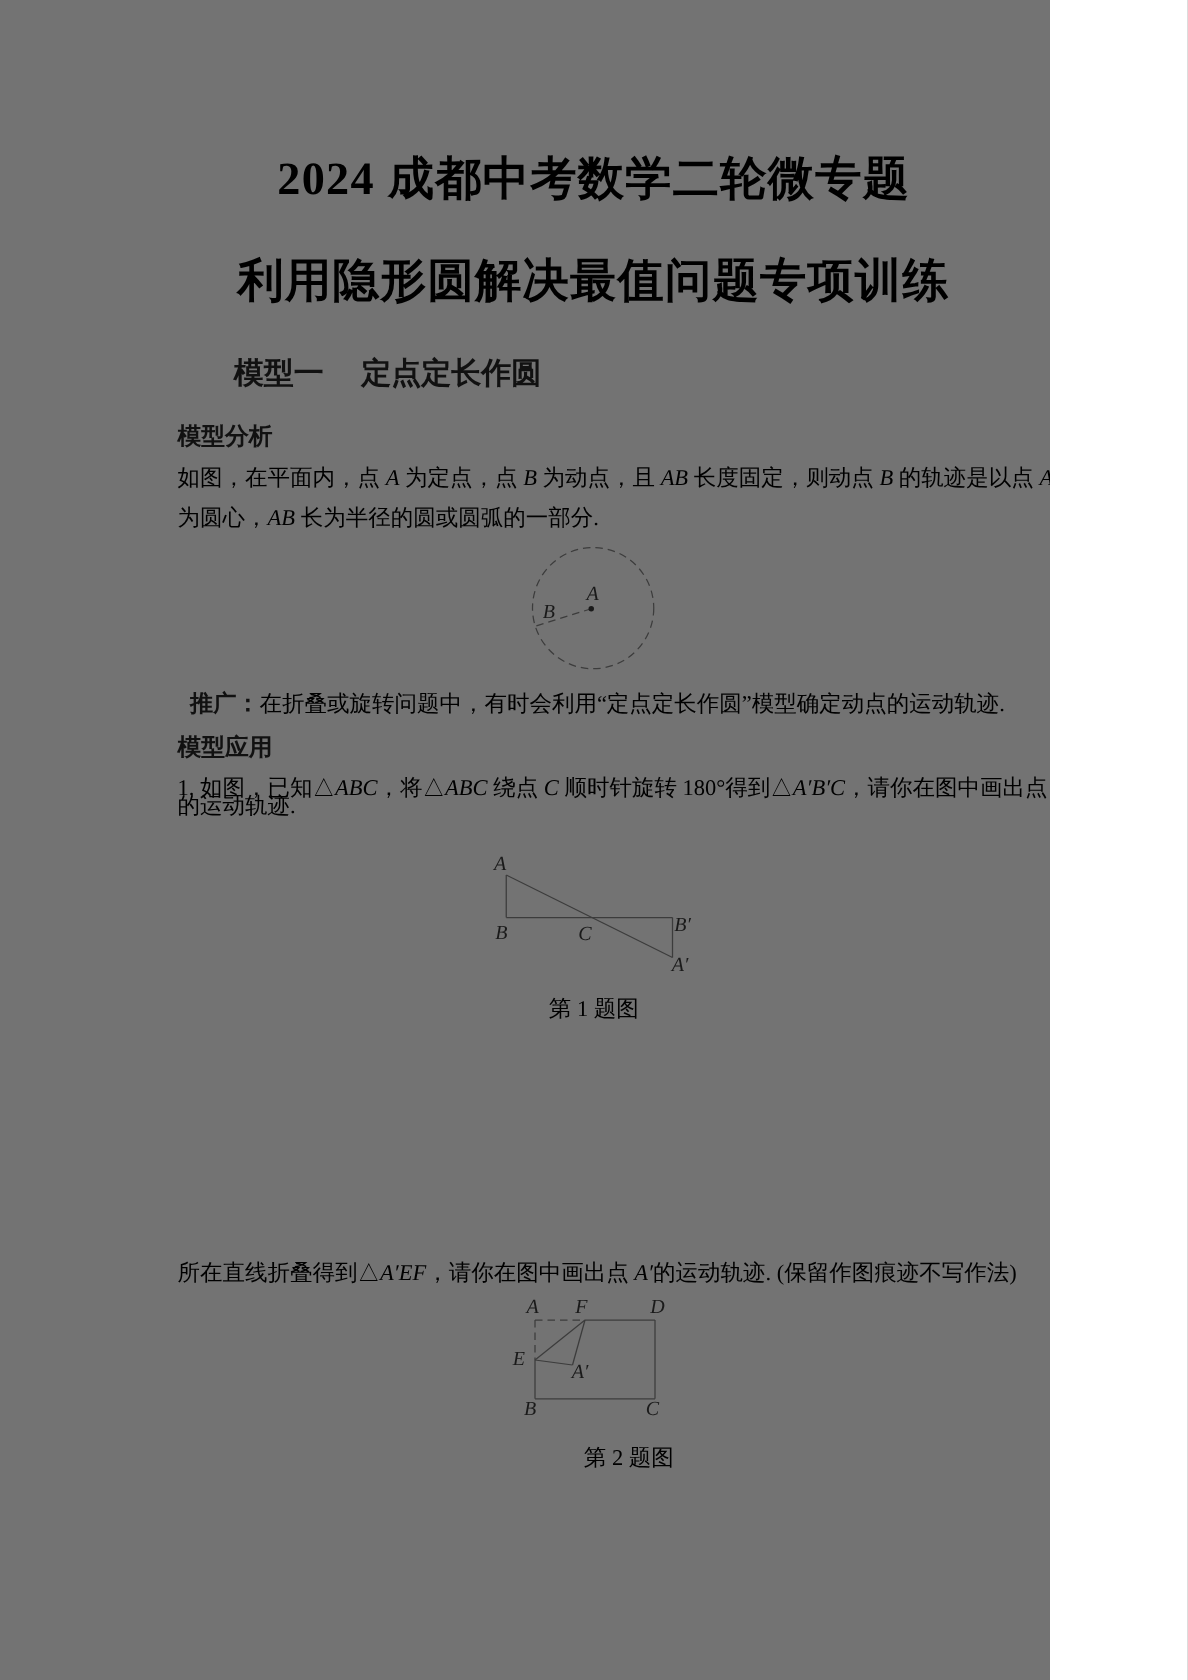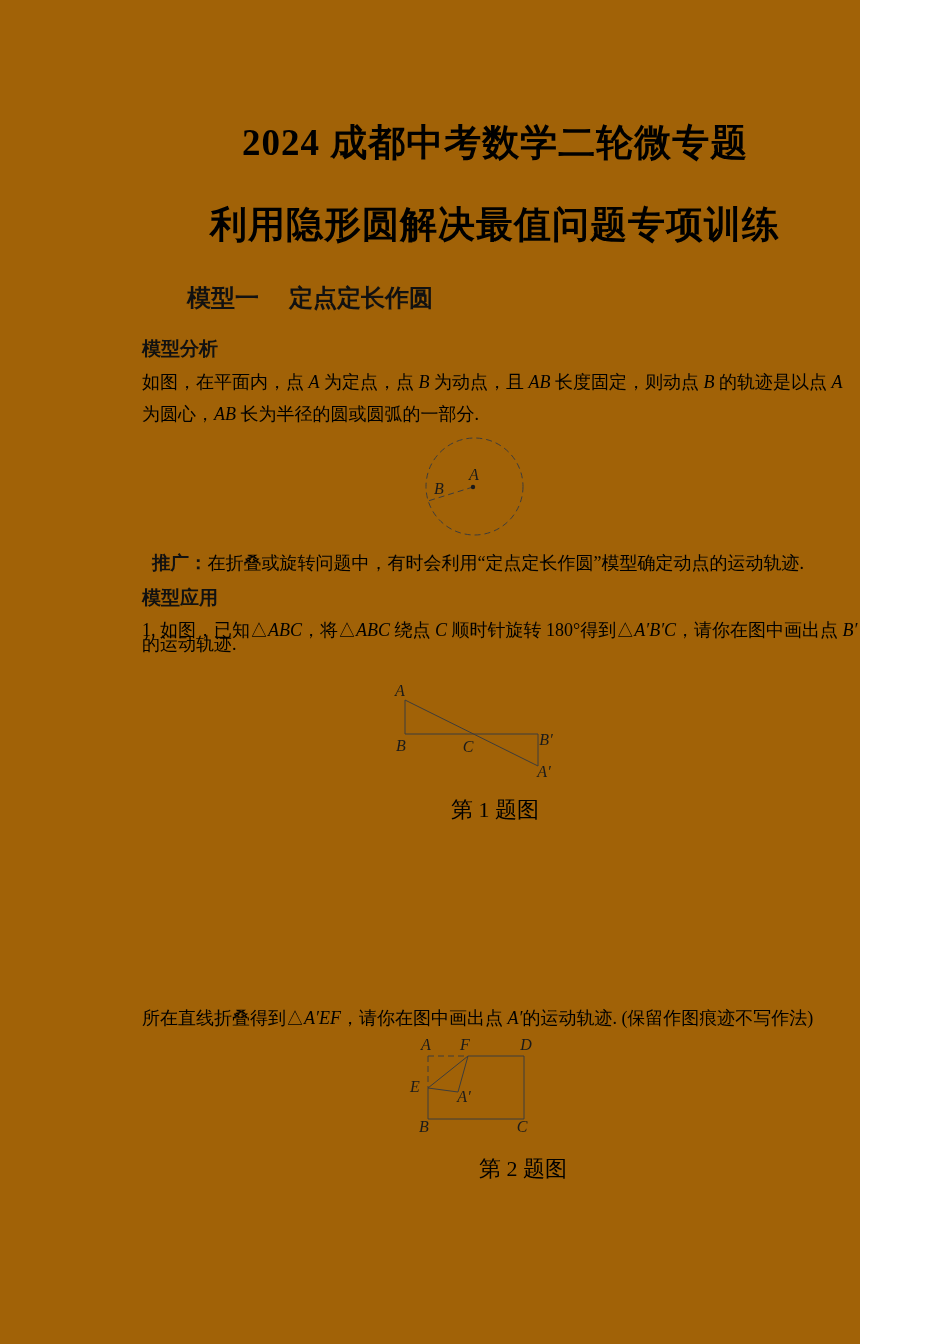--- a/index.html
+++ b/index.html
@@ -4,25 +4,24 @@
 <style>
   html, body {
     margin: 0;
     padding: 0;
     background: #ffffff;
   }
   #page {
     position: relative;
     width: 840px;
     height: 1344px;
-    background: #a16207;
+    background: #737373;
     color: #000000;
     font-family: "Liberation Serif", serif;
     overflow: hidden;
-    padding-left: 20px;
   }
   .abs { position: absolute; }
   .doc-title {
     width: 950px;
     text-align: center;
     font-family: "Liberation Serif", serif;
     font-weight: bold;
     font-size: 37px;
     letter-spacing: 1px;
     color: #000000;
@@ -62,21 +61,21 @@
     font-family: "Liberation Sans", sans-serif;
     font-weight: bold;
     font-size: 18.5px;
     color: #111111;
     margin-left: 10px;
   }
   .figure-caption {
     width: 950px;
     text-align: center;
     font-family: "Liberation Serif", serif;
-    font-size: 22px;
+    font-size: 18px;
     color: #000000;
   }
   svg text {
     font-family: "Liberation Serif", serif;
     font-style: italic;
     font-size: 16px;
     fill: #1a1a1a;
   }
   svg .stroke {
     stroke: #3c3c3c;

